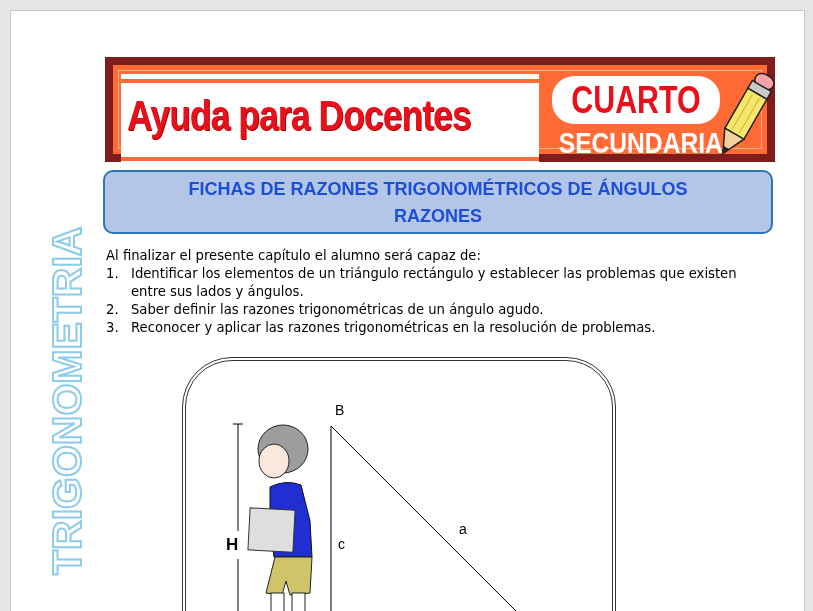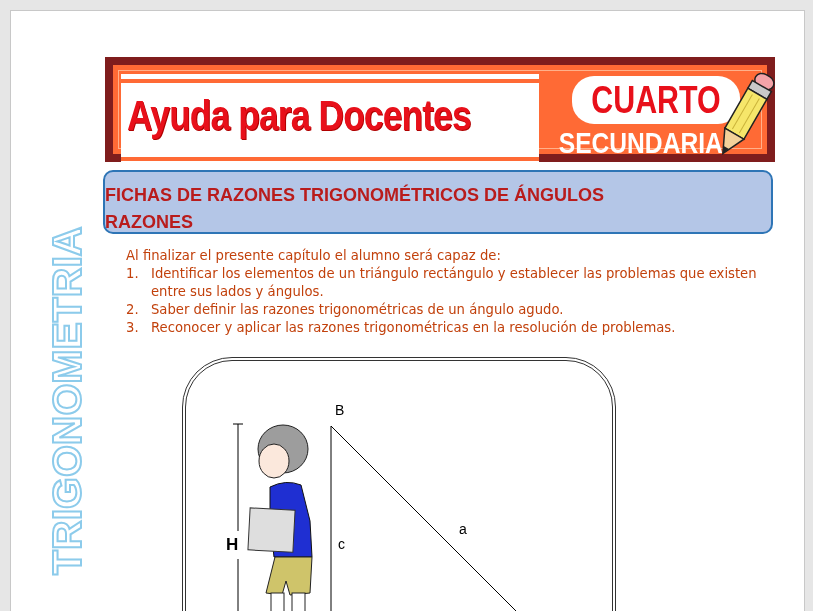--- a/index.html
+++ b/index.html
@@ -29,21 +29,21 @@
   }
   .banner-title {
     position: absolute; left: 14px; top: 20px; width: 410px; height: 60px;
     font-family: "Liberation Sans", sans-serif; font-weight: bold;
     font-size: 43px; color: #e8101a; letter-spacing: -1px;
     transform: scaleX(0.82); transform-origin: left center;
     white-space: nowrap; line-height: 60px;
     text-shadow: 1px 1px 0 #b00000;
   }
   .grade-pill {
-    position: absolute; left: 459px; top: 11px; width: 168px; height: 48px;
+    position: absolute; left: 439px; top: 11px; width: 168px; height: 48px;
     background: #ffffff; border-radius: 22px;
   }
   .grade-top {
     position: absolute; left: 0; top: 0; width: 100%; height: 48px;
     text-align: center; line-height: 48px;
     font-family: "Liberation Sans", sans-serif; font-weight: bold;
     font-size: 38px; color: #e8101a;
     transform: scaleX(0.8);
   }
   .grade-bottom {
@@ -53,37 +53,37 @@
     font-size: 30px; color: #ffffff;
     transform: scaleX(0.82);
   }
   .pencil {
     position: absolute; left: 600px; top: 2px; width: 62px; height: 96px;
   }
   
   .heading-box {
     position: absolute; left: 103px; top: 170px; width: 670px; height: 64px;
     background: #b4c6e7; border: 2px solid #2e75b6; border-radius: 10px;
-    box-sizing: border-box; 
+    box-sizing: border-box; text-align: center;
     font-family: "Liberation Sans", sans-serif; font-weight: bold;
-    font-size: 18px; color: #b91c1c; line-height: 27px; padding-top: 10px;
+    font-size: 18px; color: #1d4ed8; line-height: 27px; padding-top: 4px;
   }
   
   .side-title {
     position: absolute; left: 42px; top: 575px;
     transform: rotate(-90deg); transform-origin: left top;
     font-family: "Liberation Sans", sans-serif; font-weight: bold;
     font-size: 41px; color: #ffffff; letter-spacing: 0px;
     -webkit-text-stroke: 2px #8ccbeb;
     white-space: nowrap; width: 330px; height: 50px; line-height: 50px;
   }
   
   .objectives {
-    position: absolute; left: 126px; top: 247px; width: 640px;
-    font-family: "DejaVu Sans", sans-serif; font-size: 13.2px; color: #c2410c;
+    position: absolute; left: 106px; top: 247px; width: 640px;
+    font-family: "DejaVu Sans", sans-serif; font-size: 13.2px; color: #000000;
     line-height: 18px;
   }
   .objectives .intro { margin: 0; }
   .objectives ol { margin: 0; padding: 0; list-style: none; }
   .objectives li { position: relative; padding-left: 25px; }
   .objectives .num { position: absolute; left: 0; top: 0; }
   
   .figure {
     position: absolute; left: 182px; top: 357px; width: 434px; height: 320px;
     border: 4px double #333; border-radius: 50px; box-sizing: border-box;

